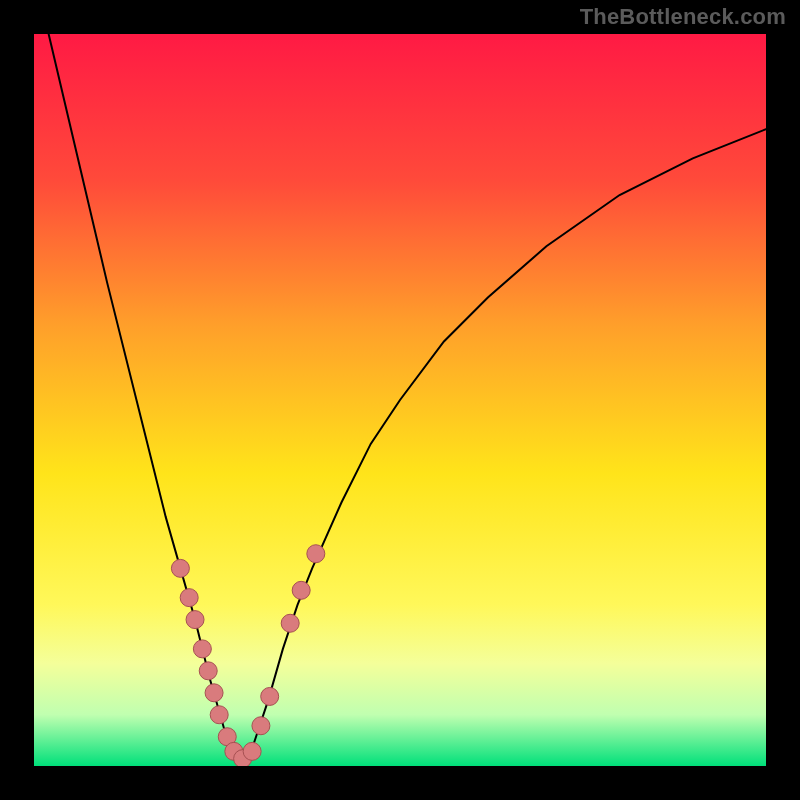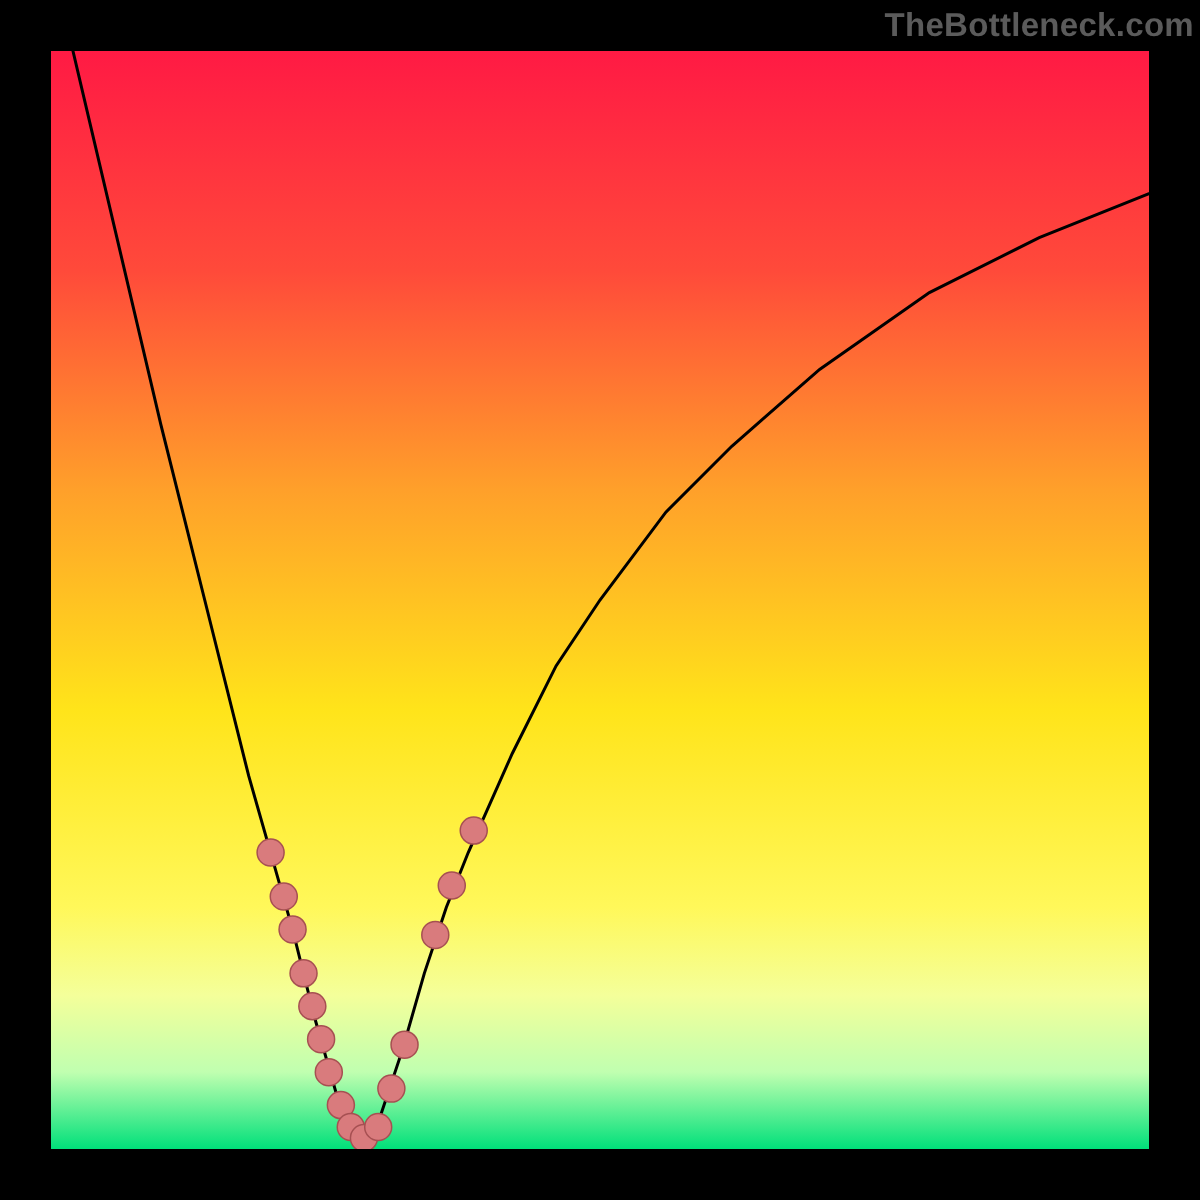--- a/index.html
+++ b/index.html
@@ -13,21 +13,21 @@
   }
   .frame {
     position: relative;
     width: 800px;
     height: 800px;
     background: #000;
   }
   .watermark {
     position: absolute;
     top: 4px;
-    right: 4px;
+    right: 14px;
     color: #5b5b5b;
     font-size: 22px;
     font-weight: 700;
     letter-spacing: 0.2px;
     z-index: 10;
     user-select: none;
   }
   .plot-wrap {
     position: absolute;
     left: 34px;

